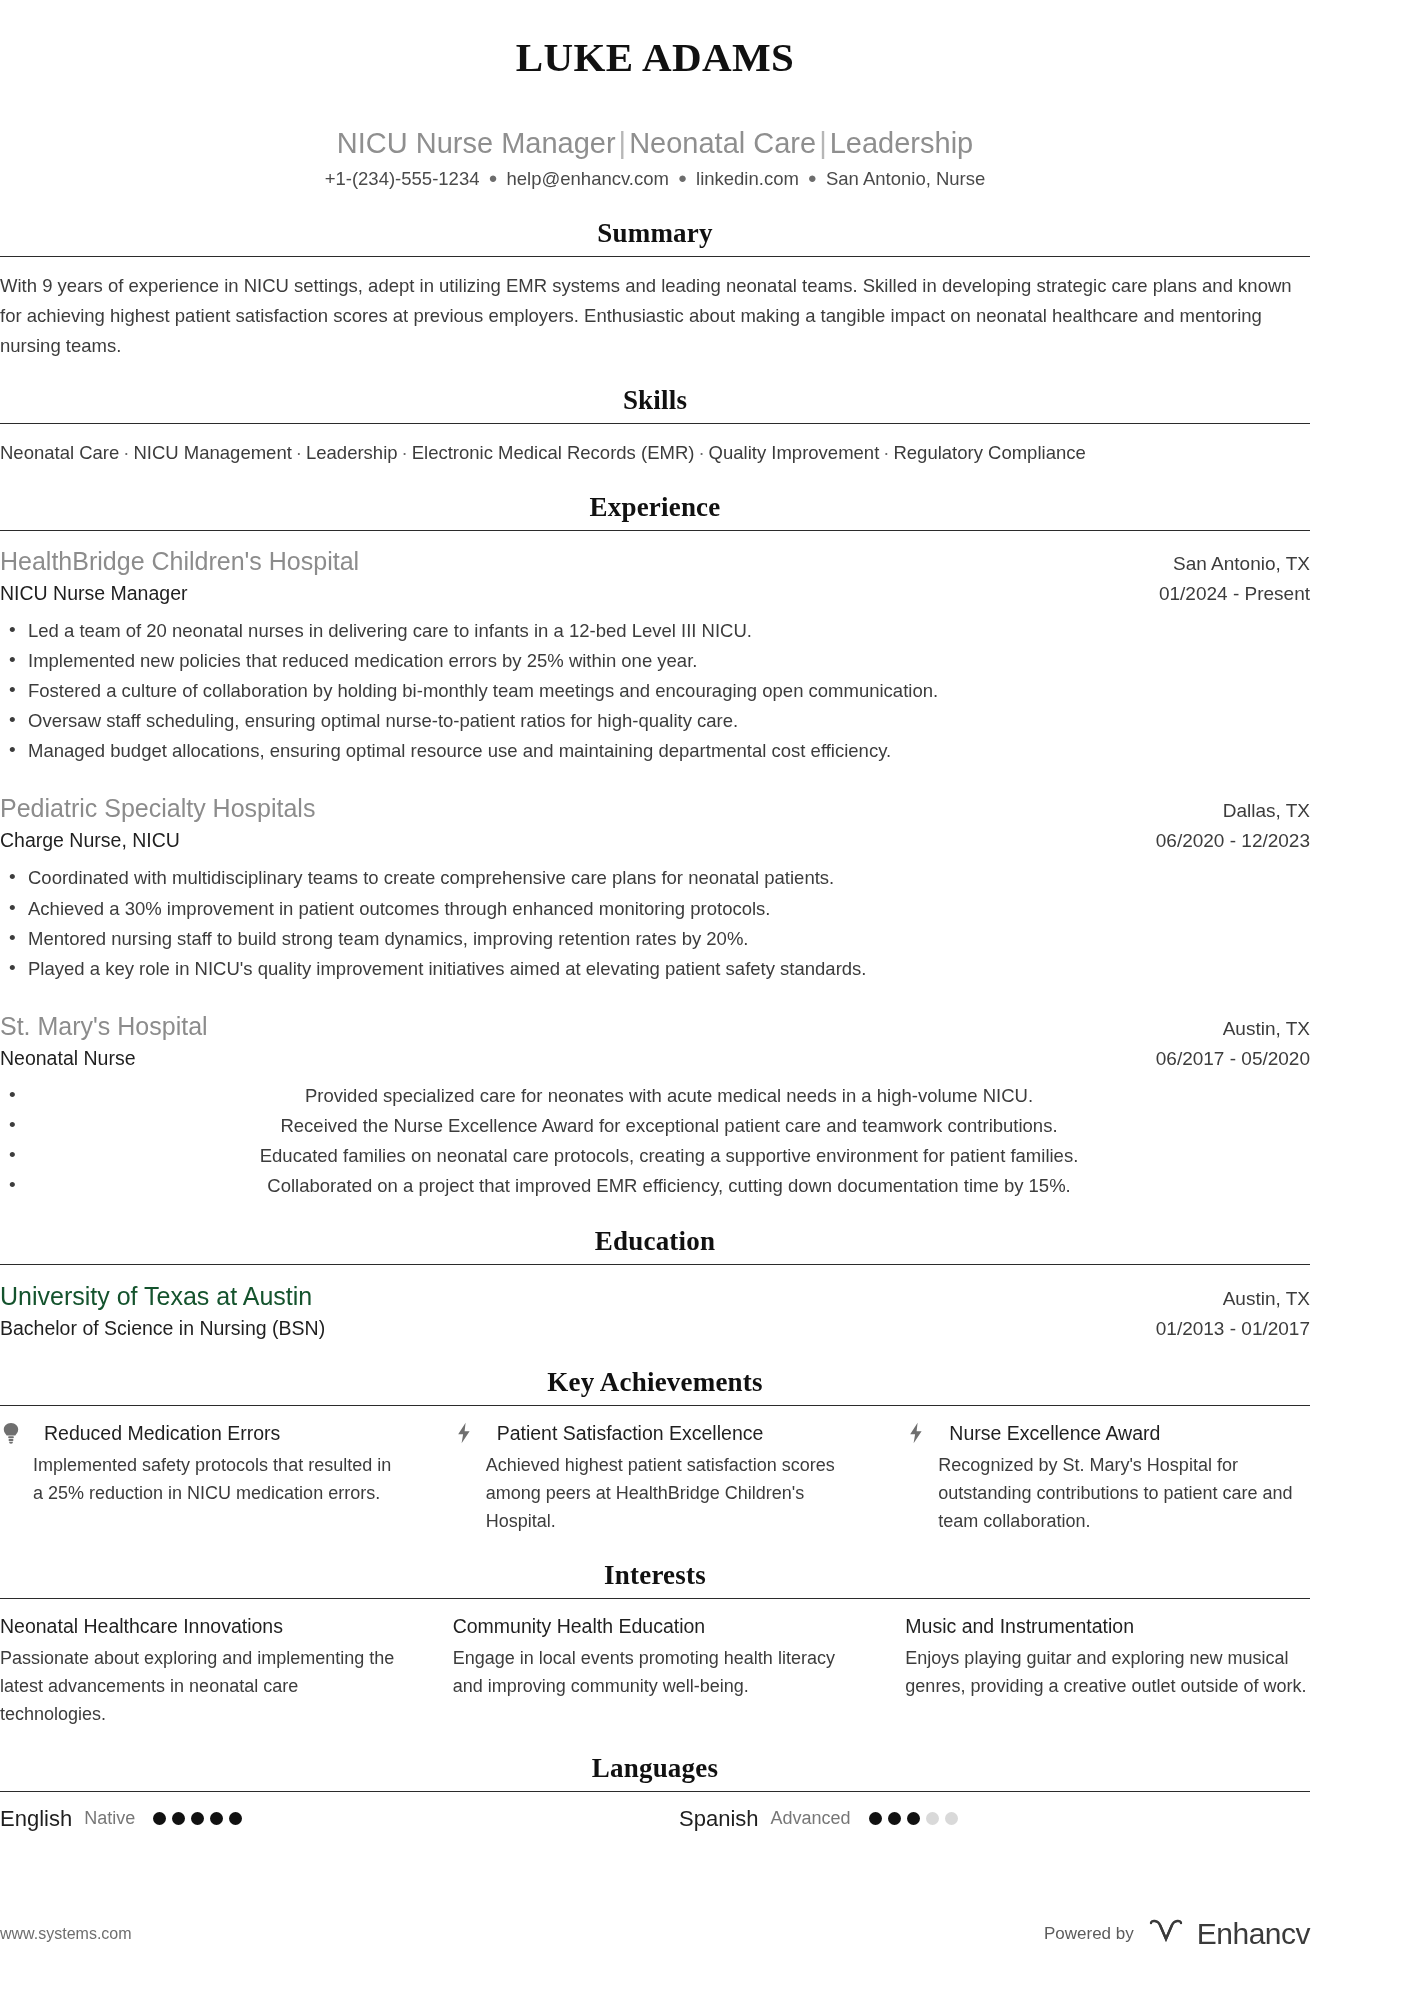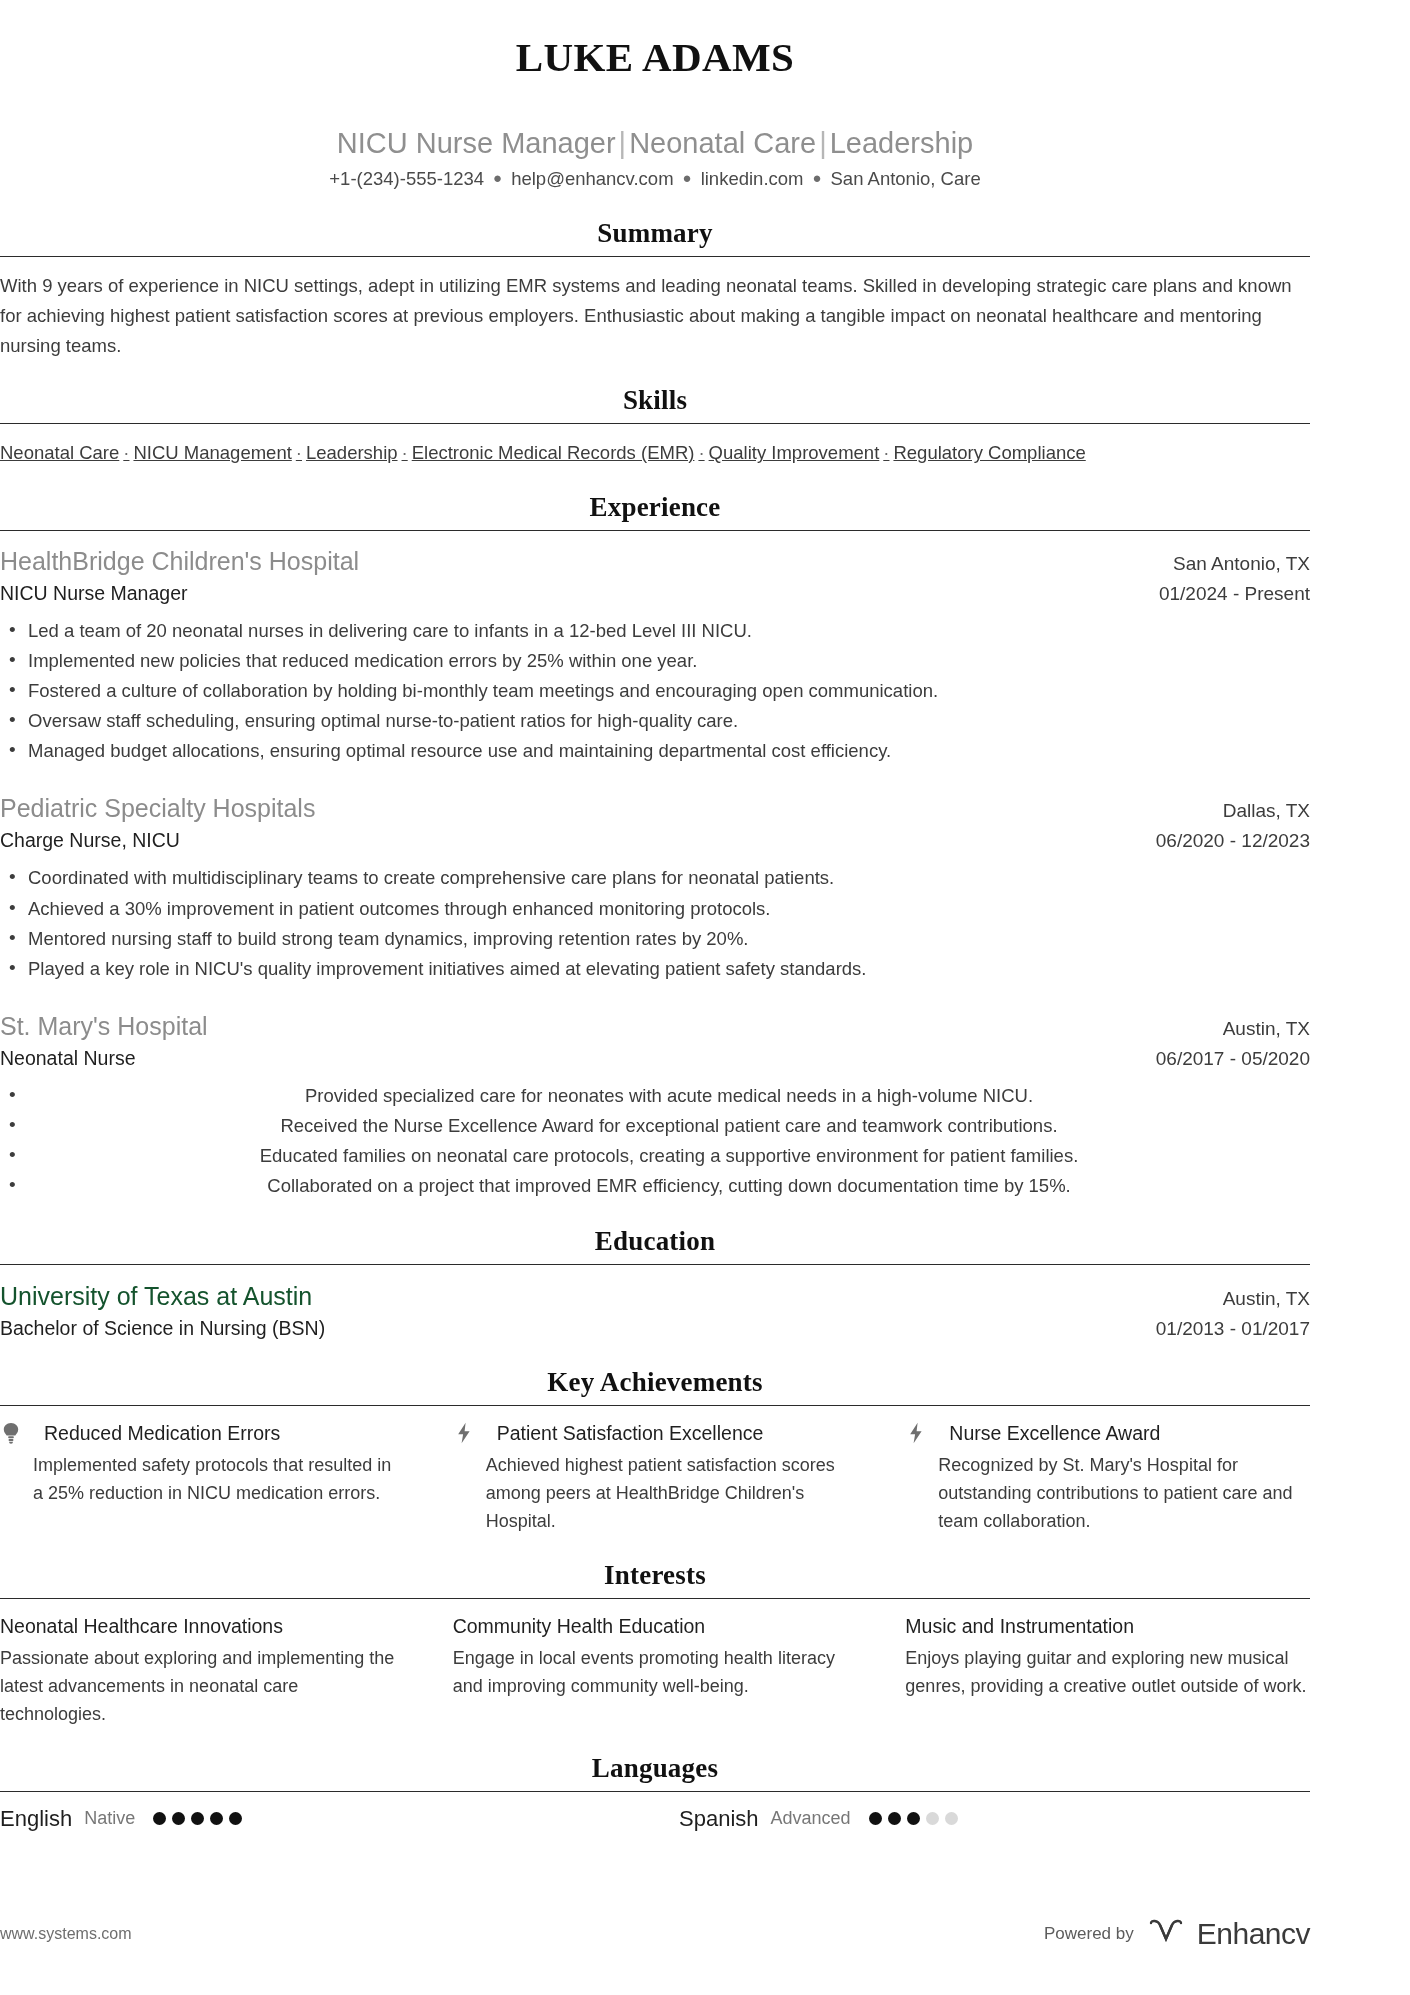--- a/index.html
+++ b/index.html
@@ -84,21 +84,20 @@
     font-size: 18.5px;
     line-height: 1.62;
     color: #3c3c3c;
     text-align: left;
   }
   
   .skills-line {
     font-size: 18.5px;
     color: #3c3c3c;
     line-height: 1.6;
-    text-decoration: underline;
   }
   .skills-line .mid {
     color: #6c6c6c;
     padding: 0 4px;
   }
   
   .job { margin-bottom: 26px; }
   .job:last-child { margin-bottom: 8px; text-align: center; }
   .job-row {
     display: flex;
@@ -283,21 +282,21 @@
 </style>
 </head>
 <body>
 
 <div class="page">
   <div class="inner">
 
     <div>
       <div class="name">LUKE ADAMS</div>
       <div class="headline" id="headline"><span>NICU Nurse Manager</span><span class="sep">|</span><span>Neonatal Care</span><span class="sep">|</span><span>Leadership</span></div>
-      <div class="contact" id="contact"><span>+1-(234)-555-1234</span><span class="dot">●</span><span>help@enhancv.com</span><span class="dot">●</span><span>linkedin.com</span><span class="dot">●</span><span>San Antonio, Care</span></div>
+      <div class="contact" id="contact"><span>+1-(234)-555-1234</span><span class="dot">●</span><span>help@enhancv.com</span><span class="dot">●</span><span>linkedin.com</span><span class="dot">●</span><span>San Antonio, Nurse</span></div>
     </div>
 
     <div class="sec">
       <div class="sec-title">Summary</div>
       <hr class="rule">
       <p class="summary-text">With 9 years of experience in NICU settings, adept in utilizing EMR systems and leading neonatal teams. Skilled in developing strategic care plans and known for achieving highest patient satisfaction scores at previous employers. Enthusiastic about making a tangible impact on neonatal healthcare and mentoring nursing teams.</p>
     </div>
 
     <div class="sec">
       <div class="sec-title">Skills</div>

